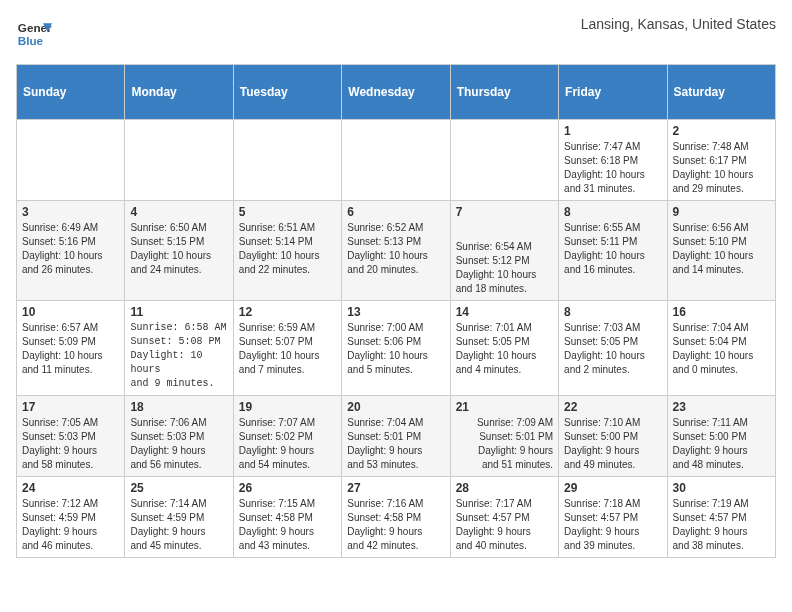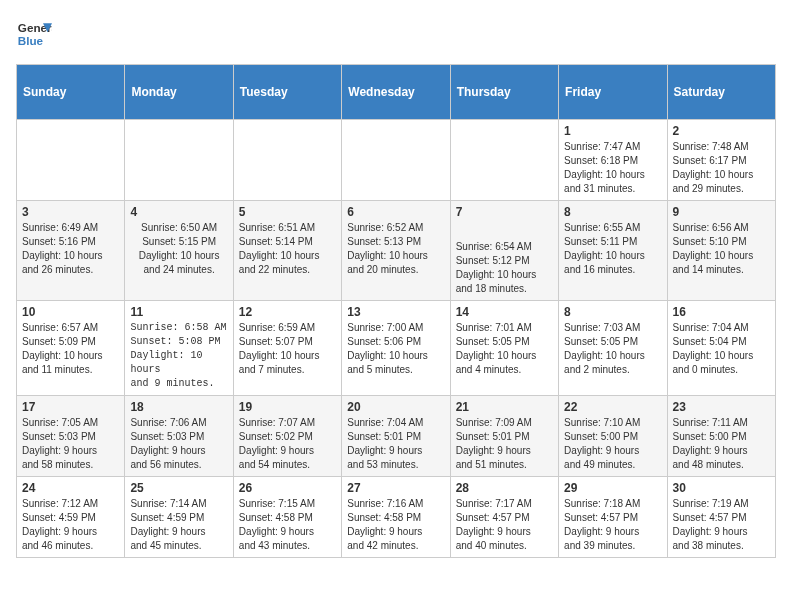--- a/index.html
+++ b/index.html
@@ -82,20 +82,21 @@
 
 <div class="header">
   <div class="logo">
     <svg class="logo-icon" viewBox="0 0 40 40">
       <text x="2" y="18" font-size="13" font-weight="bold" fill="#333">General</text>
       <text x="2" y="32" font-size="13" font-weight="bold" fill="#3a7fc1">Blue</text>
       <polygon points="30,8 40,8 35,18" fill="#3a7fc1"></polygon>
     </svg>
   </div>
   <div class="title-block">
+    <div class="location">Lansing, Kansas, United States</div>
   </div>
 </div>
 
 <table class="calendar">
   <thead>
     <tr>
     <th>Sunday</th>
         <th>Monday</th>
         <th>Tuesday</th>
         <th>Wednesday</th>
@@ -129,21 +130,21 @@
       <tr>
         <td>
           <div class="day-num">3</div>
           <div class="day-info" style="white-space: pre-line;">Sunrise: 6:49 AM
 Sunset: 5:16 PM
 Daylight: 10 hours
 and 26 minutes.</div>
         </td>
         <td>
           <div class="day-num">4</div>
-          <div class="day-info" style="white-space: pre-line; text-align: center;">Sunrise: 6:50 AM
+          <div class="day-info" style="white-space: pre-line;">Sunrise: 6:50 AM
 Sunset: 5:15 PM
 Daylight: 10 hours
 and 24 minutes.</div>
         </td>
         <td>
           <div class="day-num">5</div>
           <div class="day-info" style="white-space: pre-line;">Sunrise: 6:51 AM
 Sunset: 5:14 PM
 Daylight: 10 hours
 and 22 minutes.</div>
@@ -252,21 +253,21 @@
         </td>
         <td>
           <div class="day-num">20</div>
           <div class="day-info" style="white-space: pre-line;">Sunrise: 7:04 AM
 Sunset: 5:01 PM
 Daylight: 9 hours
 and 53 minutes.</div>
         </td>
         <td>
           <div class="day-num">21</div>
-          <div class="day-info" style="white-space: pre-line;">Sunrise: 7:09 AM
+          <div class="day-info" style="white-space: pre-line; text-align: right;">Sunrise: 7:09 AM
 Sunset: 5:01 PM
 Daylight: 9 hours
 and 51 minutes.</div>
         </td>
         <td>
           <div class="day-num">22</div>
           <div class="day-info" style="white-space: pre-line;">Sunrise: 7:10 AM
 Sunset: 5:00 PM
 Daylight: 9 hours
 and 49 minutes.</div>

